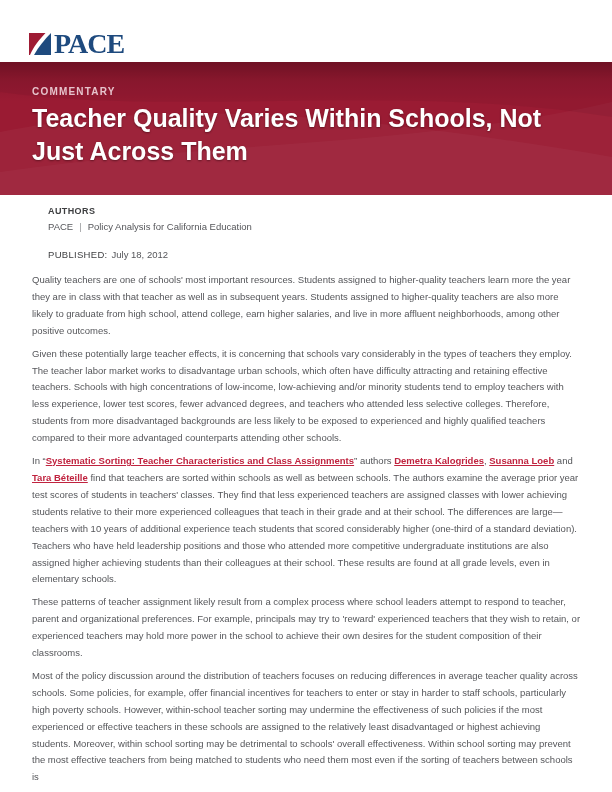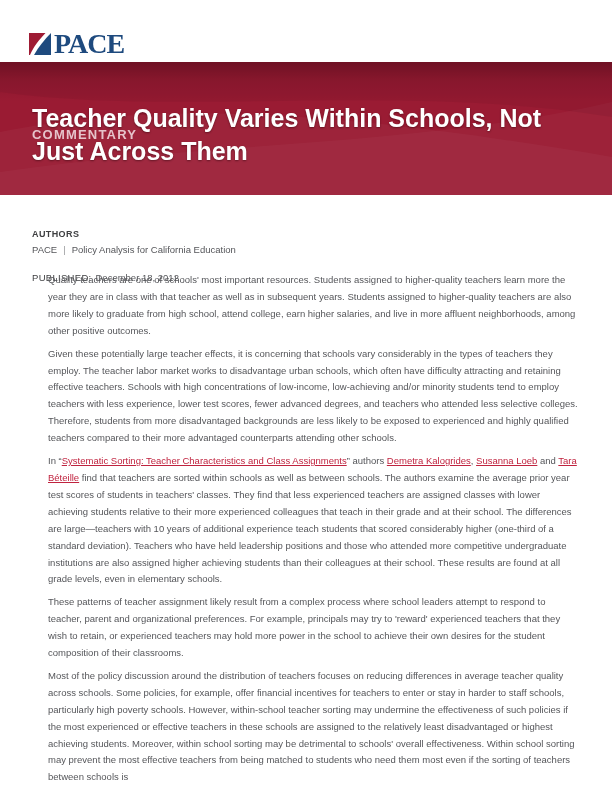--- a/index.html
+++ b/index.html
@@ -38,40 +38,39 @@
     width: 612px; height: 133px;
     background:
       linear-gradient(180deg, rgba(40,0,10,0.35) 0%, rgba(40,0,10,0.10) 14%, rgba(40,0,10,0) 30%),
       #9a1b33;
     overflow: hidden;
   }
   .banner-waves { position: absolute; top: 0; left: 0; width: 612px; height: 133px; }
   .kicker {
     position: absolute;
     left: 32px; top: 24px;
-    font-size: 13px;
+    font-size: 10px;
     font-weight: bold;
     letter-spacing: 1.2px;
     color: #e6c3cb;
-    margin-top: 41px;
   }
   .page-title {
     position: absolute;
     left: 32px; top: 40px;
     width: 552px;
     font-family: Liberation Sans, sans-serif;
     font-weight: bold;
     font-size: 25px;
     line-height: 33px;
     color: #ffffff;
     text-shadow: 0 1px 2px rgba(30,0,8,0.45);
   }
 
   
-  .meta { position: absolute; top: 206px; left: 32px; width: 548px; margin-top: 23px; }
+  .meta { position: absolute; top: 206px; left: 48px; width: 548px; }
   .authors-label {
     font-size: 9px;
     font-weight: bold;
     letter-spacing: 0.4px;
     color: #3d3e40;
   }
   .authors-value {
     margin-top: 5px;
     font-size: 9.5px;
     color: #55565a;
@@ -82,25 +81,26 @@
 
   
   .article {
     position: absolute;
     top: 272px; left: 32px;
     width: 549px;
     font-size: 9.5px;
     line-height: 16.9px;
     color: #55565a;
   }
-  .article p { margin: 0 0 6px 16px; }
+  .article p { margin: 0 0 6px 0; }
   .article a {
     color: var(--link-color, #c0233f);
     text-decoration: underline;
     cursor: pointer;
+    font-weight: bold;
   }
 </style>
 </head>
 <body>
 
 <div class="page">
 
   <header class="site-header">
     <div class="logo">
       <svg class="logo-mark" viewBox="0 0 22 22" xmlns="http://www.w3.org/2000/svg">
@@ -120,21 +120,21 @@
     <div class="kicker">COMMENTARY</div>
     <h1 class="page-title">Teacher Quality Varies Within Schools, Not Just Across Them</h1>
   </section>
 
   <section class="meta">
     <div class="authors-label">AUTHORS</div>
     <div class="authors-value">
       <span>PACE</span><span class="sep">|</span><span>Policy Analysis for California Education</span>
     </div>
     <div class="published">
-      <span class="pub-label">PUBLISHED:</span><span>December 18, 2012</span>
+      <span class="pub-label">PUBLISHED:</span><span>July 18, 2012</span>
     </div>
   </section>
 
   <article class="article" id="article-body" style="--link-color: #c0233f;">
       <p><span>Quality teachers are one of schools' most important resources. Students assigned to higher-quality teachers learn more the year they are in class with that teacher as well as in subsequent years. Students assigned to higher-quality teachers are also more likely to graduate from high school, attend college, earn higher salaries, and live in more affluent neighborhoods, among other positive outcomes.</span></p>
       <p><span>Given these potentially large teacher effects, it is concerning that schools vary considerably in the types of teachers they employ. The teacher labor market works to disadvantage urban schools, which often have difficulty attracting and retaining effective teachers. Schools with high concentrations of low-income, low-achieving and/or minority students tend to employ teachers with less experience, lower test scores, fewer advanced degrees, and teachers who attended less selective colleges. Therefore, students from more disadvantaged backgrounds are less likely to be exposed to experienced and highly qualified teachers compared to their more advantaged counterparts attending other schools.</span></p>
       <p><span>In “</span><a>Systematic Sorting: Teacher Characteristics and Class Assignments</a><span>” authors </span><a>Demetra Kalogrides</a><span>, </span><a>Susanna Loeb</a><span> and </span><a>Tara Béteille</a><span> find that teachers are sorted within schools as well as between schools. The authors examine the average prior year test scores of students in teachers' classes. They find that less experienced teachers are assigned classes with lower achieving students relative to their more experienced colleagues that teach in their grade and at their school. The differences are large—teachers with 10 years of additional experience teach students that scored considerably higher (one-third of a standard deviation). Teachers who have held leadership positions and those who attended more competitive undergraduate institutions are also assigned higher achieving students than their colleagues at their school. These results are found at all grade levels, even in elementary schools.</span></p>
       <p><span>These patterns of teacher assignment likely result from a complex process where school leaders attempt to respond to teacher, parent and organizational preferences. For example, principals may try to 'reward' experienced teachers that they wish to retain, or experienced teachers may hold more power in the school to achieve their own desires for the student composition of their classrooms.</span></p>
       <p><span>Most of the policy discussion around the distribution of teachers focuses on reducing differences in average teacher quality across schools.  Some policies, for example, offer financial incentives for teachers to enter or stay in harder to staff schools, particularly high poverty schools. However, within-school teacher sorting may undermine the effectiveness of such policies if the most experienced or effective teachers in these schools are assigned to the relatively least disadvantaged or highest achieving students. Moreover, within school sorting may be detrimental to schools' overall effectiveness. Within school sorting may prevent the most effective teachers from being matched to students who need them most even if the sorting of teachers between schools is</span></p>
     </article>

